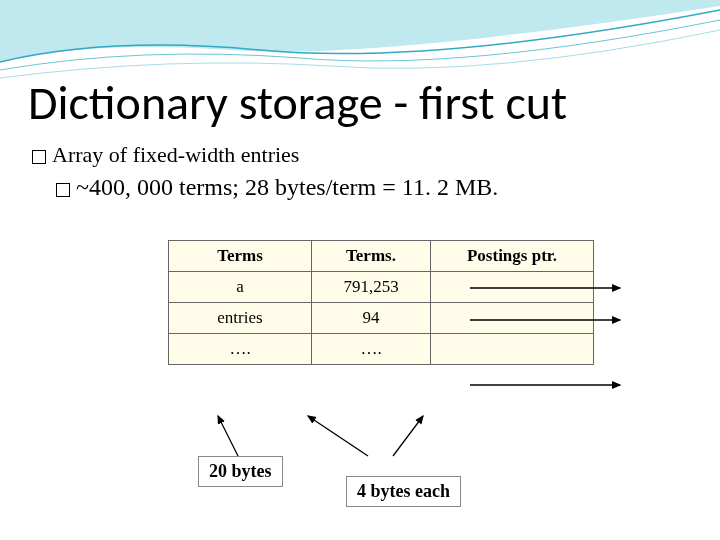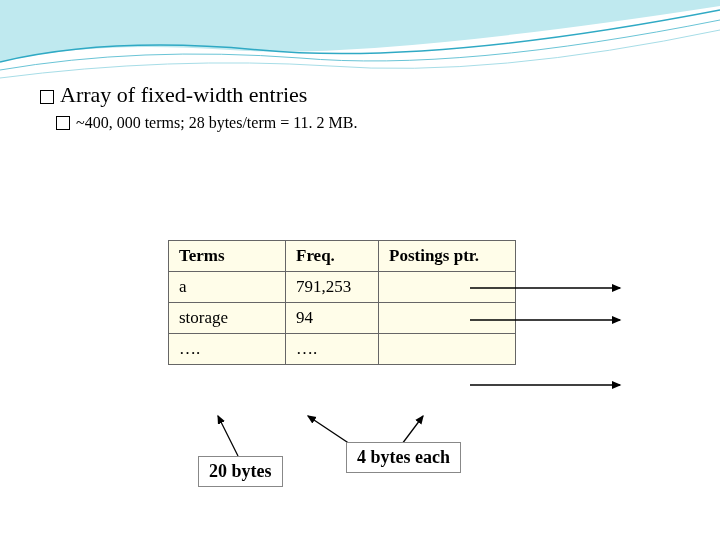--- a/index.html
+++ b/index.html
@@ -1,69 +1,70 @@
 <!DOCTYPE html>
 <html><head>
 <meta charset="utf-8">
 <style>
   html,body{margin:0;padding:0}
   body{width:720px;height:540px;background:#fff;font-family:Georgia,'Times New Roman',serif;color:#000;position:relative;overflow:hidden}
   .deco{position:absolute;top:0;left:0;width:720px;height:90px;pointer-events:none}
   .content{position:absolute;top:78px;left:28px;right:28px}
   .title{font-family:Calibri,Arial,sans-serif;font-size:48px;font-weight:400;line-height:1.05;color:#000;margin:0 0 14px 0}
-  .b1{font-size:22px;margin:4px 0 6px 12px}
-  .b2{font-size:16px;margin:0 0 0 28px}
+  .b1{font-size:22px;margin:4px 0 6px 4px}
+  .b2{font-size:24px;margin:0 0 0 28px}
   .bullet-box{display:inline-block;width:14px;height:14px;border:1.5px solid #000;vertical-align:-2px;margin-right:6px;box-sizing:border-box}
   .table-wrap{position:absolute;top:240px;left:168px}
   table.dict{border-collapse:collapse;background:#fffde9}
-  table.dict th,table.dict td{border:1px solid #666;padding:4px 10px;font-family:'Times New Roman',serif;font-size:17px;text-align:left;height:22px}
+  table.dict th,table.dict td{border:1px solid #666;padding:4px 23px;font-family:'Times New Roman',serif;font-size:17px;text-align:center;height:22px}
   table.dict th{font-weight:700;background:#fffde9}
   .col-terms{width:96px}
   .col-freq{width:72px}
   .col-ptr{width:116px}
   .arrows{position:absolute;top:240px;left:470px;width:180px;height:170px;pointer-events:none}
   .below-arrows{position:absolute;top:412px;left:168px;width:360px;height:48px;pointer-events:none}
   .label-box{position:absolute;border:1px solid #888;background:#fff;font-family:'Times New Roman',serif;font-weight:700;font-size:18px;padding:4px 10px}
   .lbl1{top:456px;left:198px}
-  .lbl2{top:442px;left:346px}
+  .lbl2{top:476px;left:346px}
 </style>
 </head>
 <body>
 
 <svg class="deco" viewBox="0 0 720 90">
   <path d="M0,0 L0,62 Q90,40 230,50 Q370,60 720,6 L720,0 Z" fill="#bfe9ef"></path>
   <path d="M0,62 Q110,36 260,50 Q430,66 720,10" fill="none" stroke="#2fa9c4" stroke-width="1.5"></path>
   <path d="M0,70 Q140,46 300,58 Q460,72 720,20" fill="none" stroke="#6ac4d6" stroke-width="1"></path>
   <path d="M0,78 Q170,56 330,66 Q490,78 720,30" fill="none" stroke="#a7dde7" stroke-width="1"></path>
 </svg>
 
 <div class="content">
+  <h1 class="title">Dictionary storage - first cut</h1>
   <div class="b1">
     <span class="bullet-box"></span><span>Array of fixed-width entries</span>
   </div>
   <div class="b2">
     <span class="bullet-box"></span><span>~400, 000 terms; 28 bytes/term = 11. 2 MB.</span>
   </div>
 </div>
 
 <div class="table-wrap">
   <table class="dict">
     <tbody>
         <tr>
       <th class="col-terms">Terms</th>
-      <th class="col-freq">Freq.</th>
+      <th class="col-freq">Terms.</th>
       <th class="col-ptr">Postings ptr.</th>
     </tr>
     <tr>
       <td>a</td>
       <td>791,253</td>
       <td></td>
     </tr>
     <tr>
-      <td>storage</td>
+      <td>entries</td>
       <td>94</td>
       <td></td>
     </tr>
     <tr>
       <td>….</td>
       <td>….</td>
       <td></td>
     </tr>
   </tbody>
     </table>

